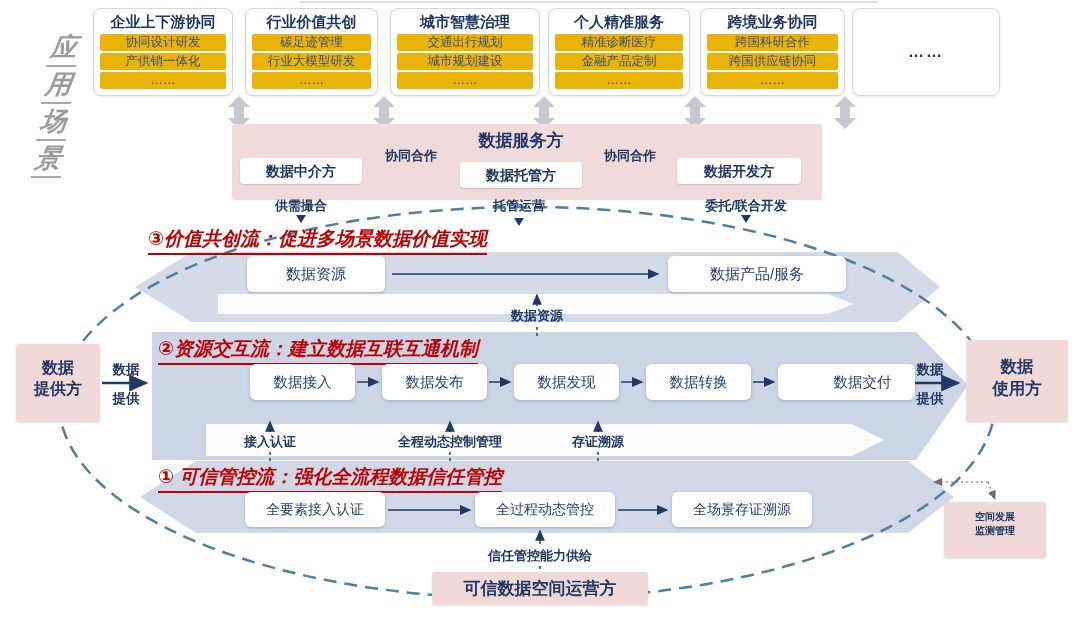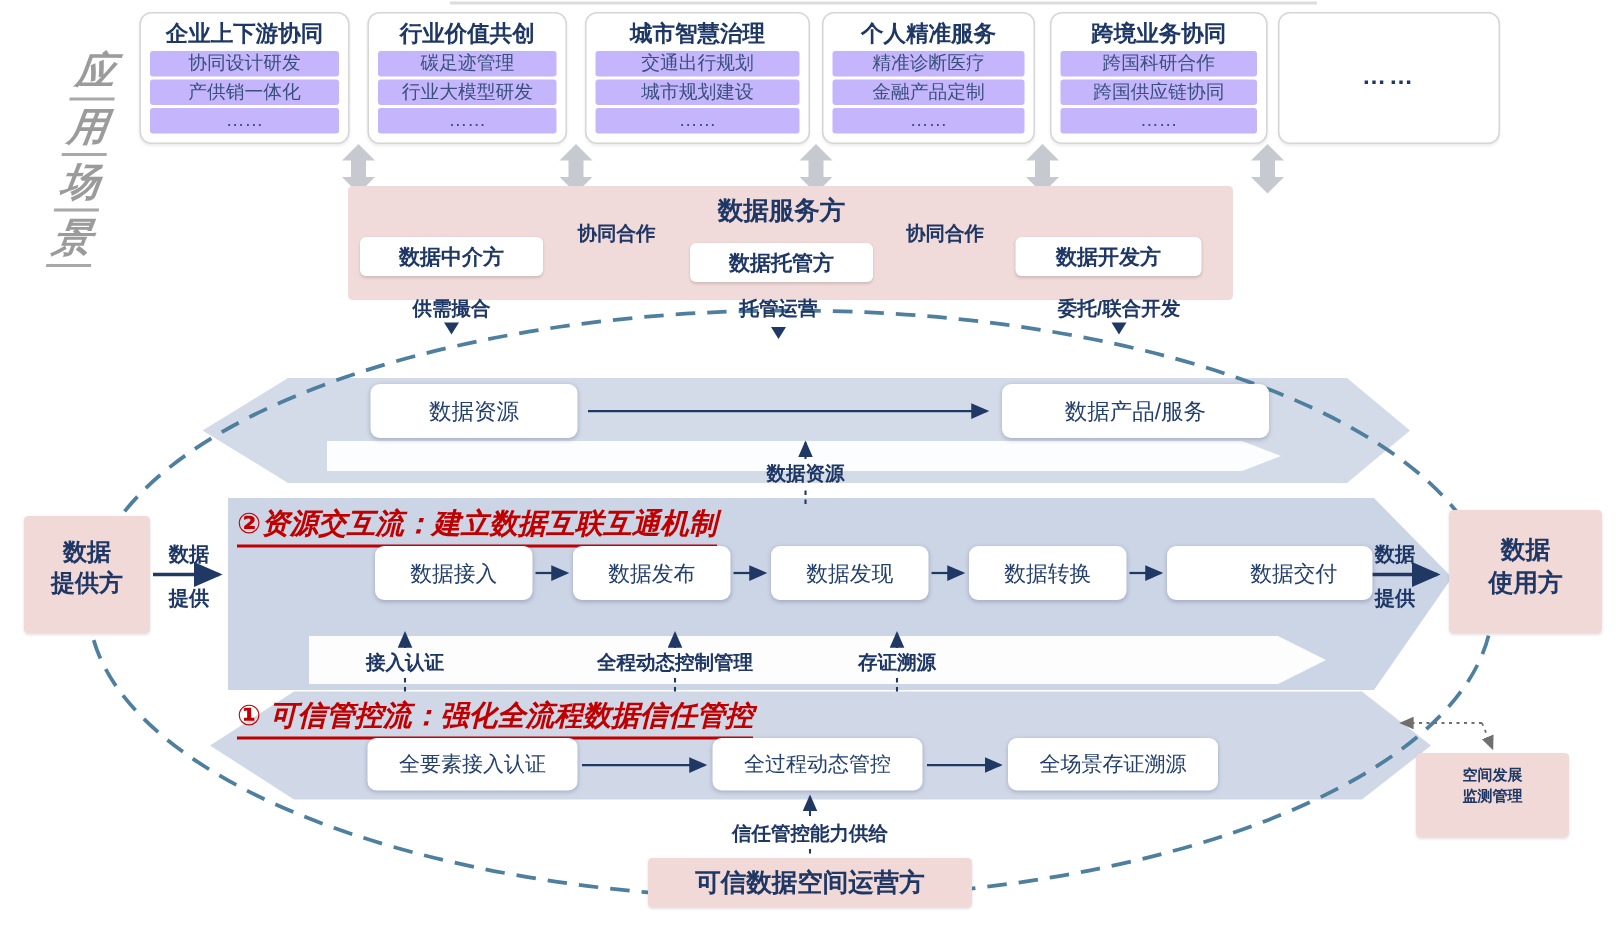--- a/index.html
+++ b/index.html
@@ -3,21 +3,21 @@
 <meta charset="utf-8">
 <style>
   html,body{margin:0;padding:0;background:#fff;}
   #stage{position:relative;width:1080px;height:619px;background:#ffffff;overflow:hidden;
          font-family:"Liberation Sans","DejaVu Sans",sans-serif;color:#1f3864;}
   #bg-svg{position:absolute;left:0;top:0;}
   
   .scard{position:absolute;top:8px;height:88px;background:#fff;border:1px solid #d6d6d6;
          border-radius:8px;box-shadow:0 1px 2px rgba(0,0,0,.08);box-sizing:border-box;}
   .scard .t{font-size:15px;font-weight:bold;color:#1e3765;text-align:center;margin-top:4px;}
-  .scard .it{background:#c4b5fd;color:#39507c;font-size:12.5px;text-align:center;
+  .scard .it{background:#eab308;color:#39507c;font-size:12.5px;text-align:center;
              height:17px;line-height:17px;margin:2px 6px 0 6px;border-radius:2px;}
   .scard.dots{display:flex;align-items:center;justify-content:center;}
   .scard.dots .t{margin:0;font-size:16px;letter-spacing:2px;}
   
   .side-label{position:absolute;left:36px;top:30px;width:40px;color:#9b9b9b;
               font-weight:bold;font-style:italic;transform:skewX(-8deg);}
   .side-label span{display:block;font-size:26px;line-height:35px;text-align:center;
                    border-bottom:2px solid #a8a8a8;width:30px;margin:0 auto;}
   
   .svc-bar{position:absolute;left:232px;top:124px;width:590px;height:76px;background:#f1dbda;border-radius:3px;}
@@ -176,20 +176,21 @@
   <div class="svc-title">数据服务方</div>
   <div class="role-box" style="left:240px;top:158px;width:122px;">数据中介方</div>
   <div class="role-box" style="left:460px;top:162px;width:122px;">数据托管方</div>
   <div class="role-box" style="left:677px;top:158px;width:124px;">数据开发方</div>
   <div class="collab" style="left:368px;">协同合作</div>
   <div class="collab" style="left:587px;">协同合作</div>
   <div class="func" style="left:261px;width:80px;">供需撮合</div>
   <div class="func" style="left:479px;width:80px;">托管运营</div>
   <div class="func" style="left:690px;width:112px;">委托/联合开发</div>
 
+  <div class="red-title" style="left:148px;top:226px;"><span>③价值共创流：促进多场景数据价值实现</span></div>
   <div class="fbox" style="left:247px;top:256px;width:138px;height:36px;font-size:15px;">数据资源</div>
   <div class="fbox" style="left:668px;top:256px;width:178px;height:36px;font-size:15px;">数据产品/服务</div>
   <div class="lbl" style="left:497px;top:307px;width:80px;">数据资源</div>
 
   <div class="red-title" style="left:158px;top:336px;"><span>②资源交互流：建立数据互联互通机制</span></div>
   <div class="fbox" style="left:250px;top:364px;width:105px;height:36px;font-size:14.5px;">数据接入</div>
   <div class="fbox" style="left:382px;top:364px;width:105px;height:36px;font-size:14.5px;">数据发布</div>
   <div class="fbox" style="left:514px;top:364px;width:105px;height:36px;font-size:14.5px;">数据发现</div>
   <div class="fbox" style="left:646px;top:364px;width:105px;height:36px;font-size:14.5px;">数据转换</div>
   <div class="fbox" style="left:778px;top:364px;width:105px;height:36px;font-size:14.5px;padding-left:32px;">数据交付</div>

